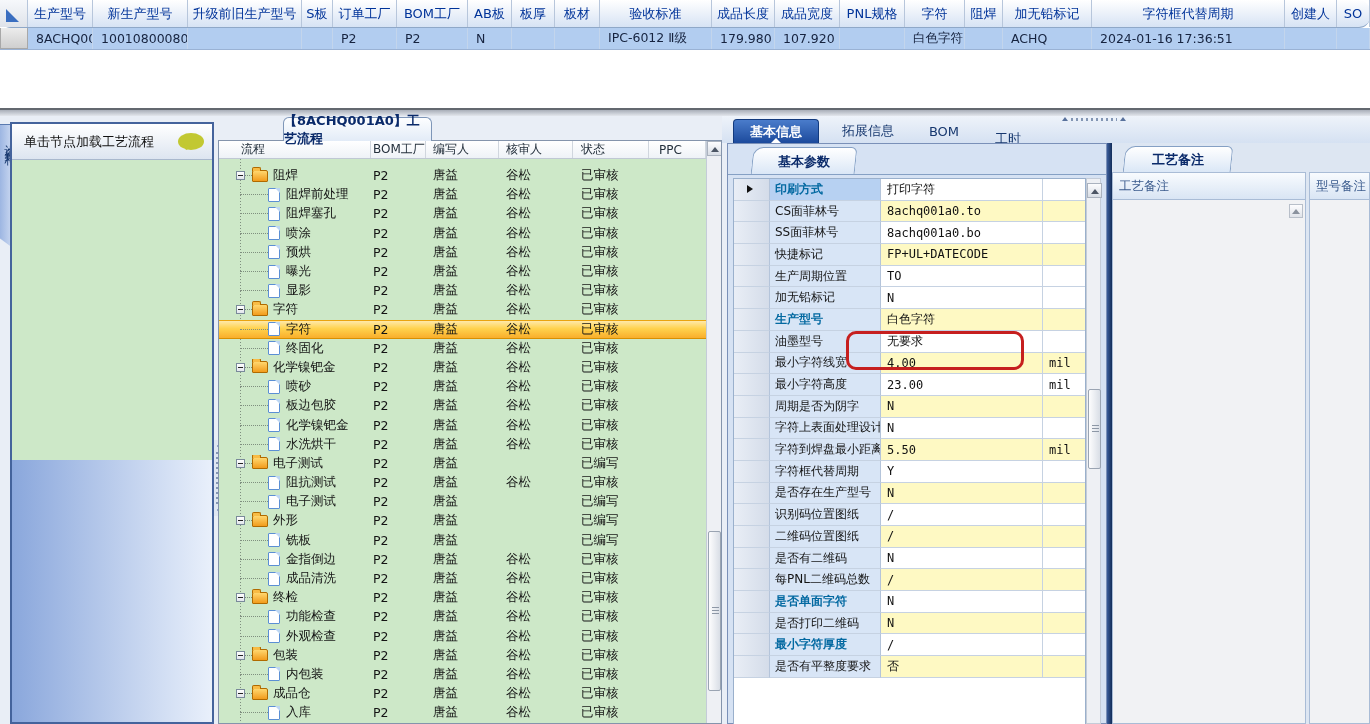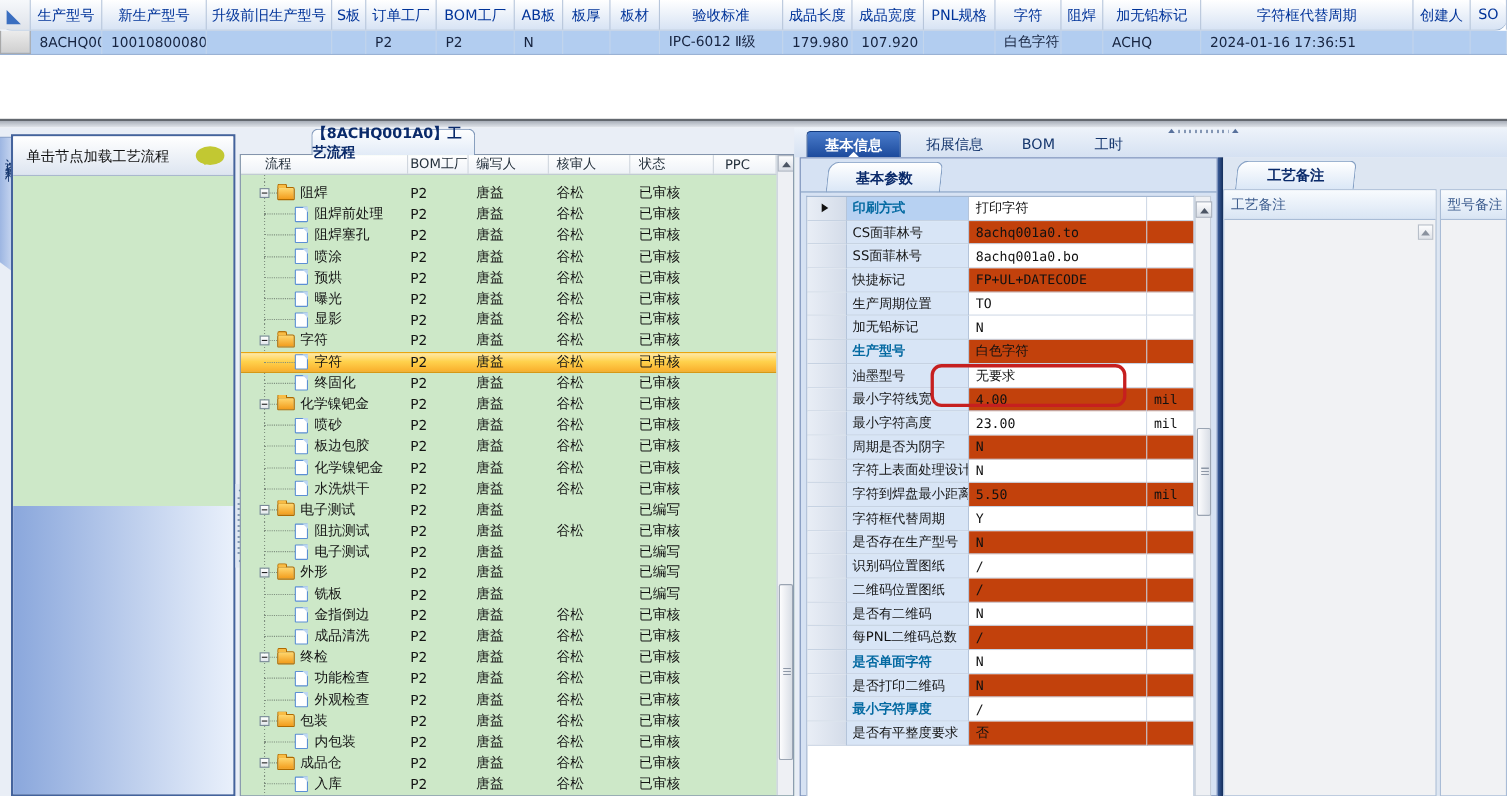--- a/index.html
+++ b/index.html
@@ -127,21 +127,21 @@
   .p-item { width:111px; background:#d8e5f6; border-right:1px solid #b4c4da; border-bottom:1px solid #c6d2e2;
             display:flex; align-items:center; padding-left:5px; font-size:12px; color:#141414;
             overflow:hidden; white-space:nowrap; }
   .p-item.mag { color:#0369a1;font-weight:bold; }
   .p-item.selcell { background:#b7d1f2; }
   .p-val { width:162px; border-right:1px solid #c6d2e2; border-bottom:1px solid #c6d2e2;
            display:flex; align-items:center; padding-left:6px; font-size:12px; color:#111;
            font-family:"DejaVu Sans Mono","Liberation Mono",monospace; overflow:hidden; white-space:nowrap; }
   .p-unit { flex:1; border-bottom:1px solid #c6d2e2; display:flex; align-items:center; padding-left:6px;
             font-size:12px; color:#111; font-family:"DejaVu Sans Mono","Liberation Mono",monospace; }
-  .stripe { background:#c2410c;text-align:center; }
+  .stripe { background:#fef9c3;text-align:center; }
   .white { background:#fff; }
   #psb { position:absolute; left:1086px; top:178px; width:15px; height:546px; background:#eef0f4; border:1px solid #c4ccd8; }
   #red-annotation { position:absolute; left:846px; top:331px; width:178px; height:39px;
                     border:3px solid #c61f1f; border-radius:10px; z-index:6; }
 
   
   #vdark { position:absolute; left:1107px; top:143px; width:5px; height:581px;
            background:linear-gradient(90deg,#3b5d9a,#122c58); }
 
   
@@ -631,21 +631,21 @@
   </div>
   <div class="rtab active" style="left:733px;width:86px;">
       <span>基本信息</span>
     </div>
   <div class="rtab" style="left:826px;width:84px;">
       <span>拓展信息</span>
     </div>
   <div class="rtab" style="left:918px;width:52px;">
       <span>BOM</span>
     </div>
-  <div class="rtab" style="left:982px;width:52px;">
+  <div class="rtab" style="left:982px;width:52px;margin-top:8px;">
       <span>工时</span>
     </div>
 
   <div id="rcontent"></div>
   <div id="subtab">
       <span>基本参数</span>
     </div>
   <div id="subtab-line"></div>
   <div id="ptable">
     <div id="p-body">

